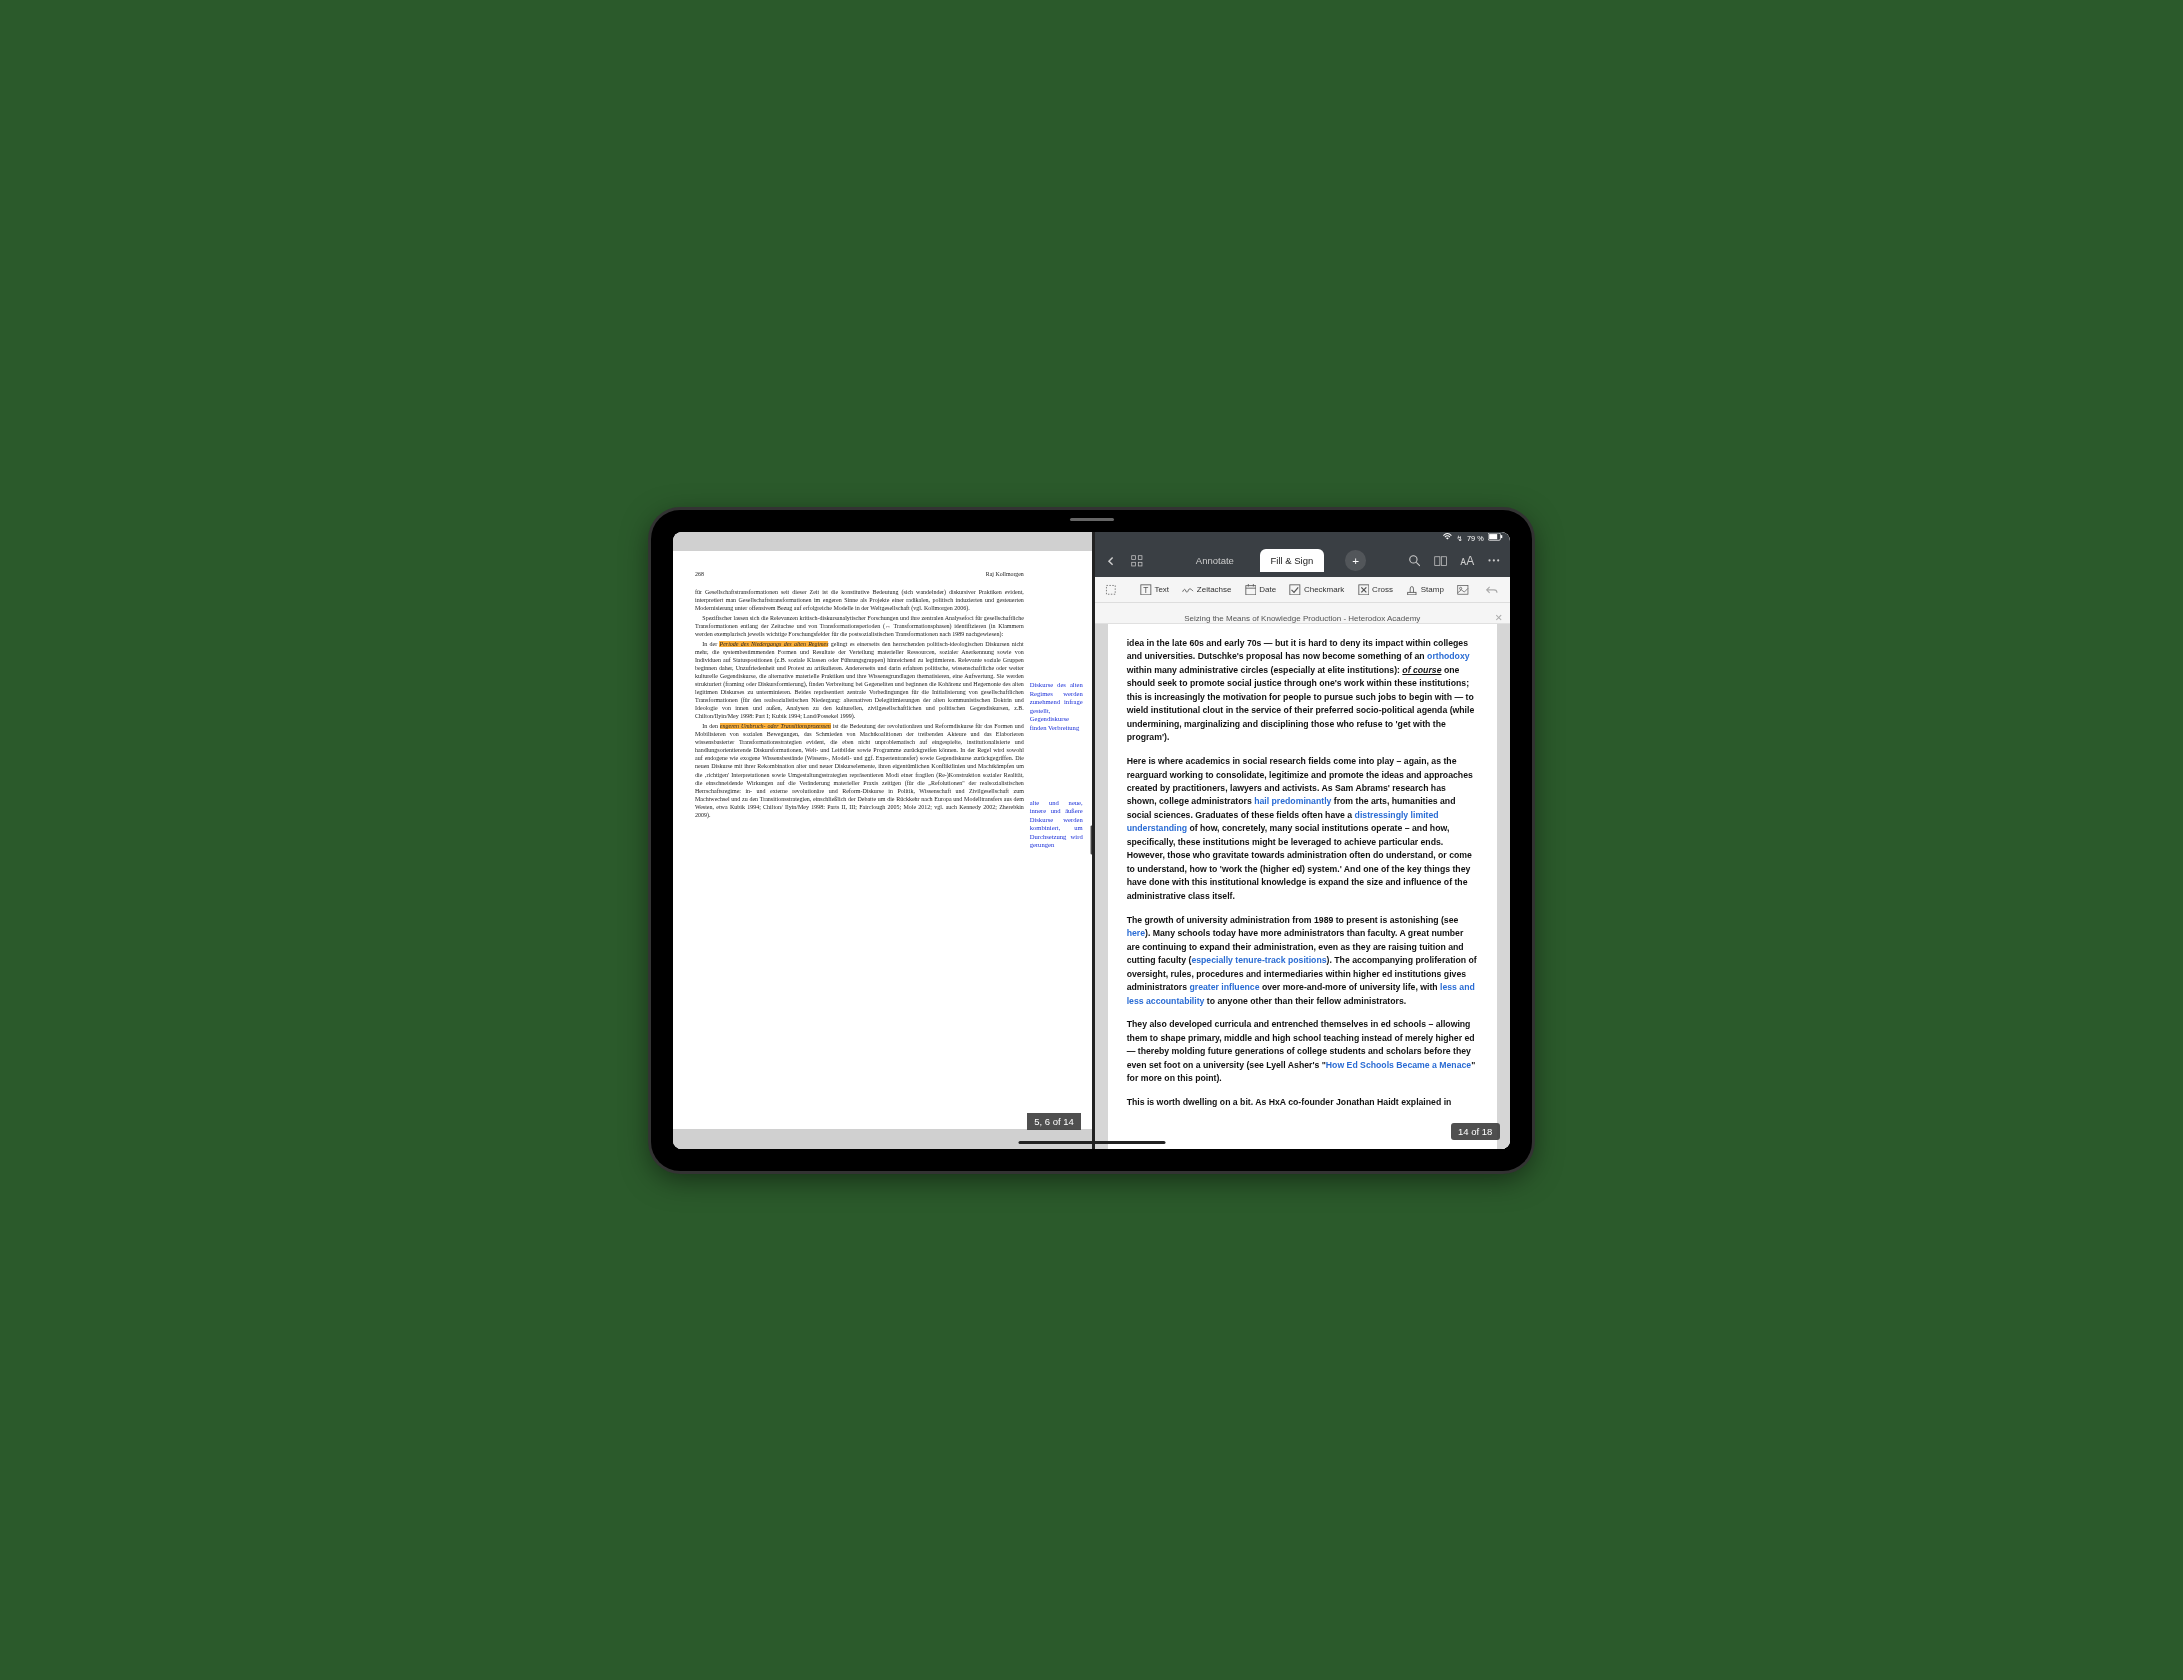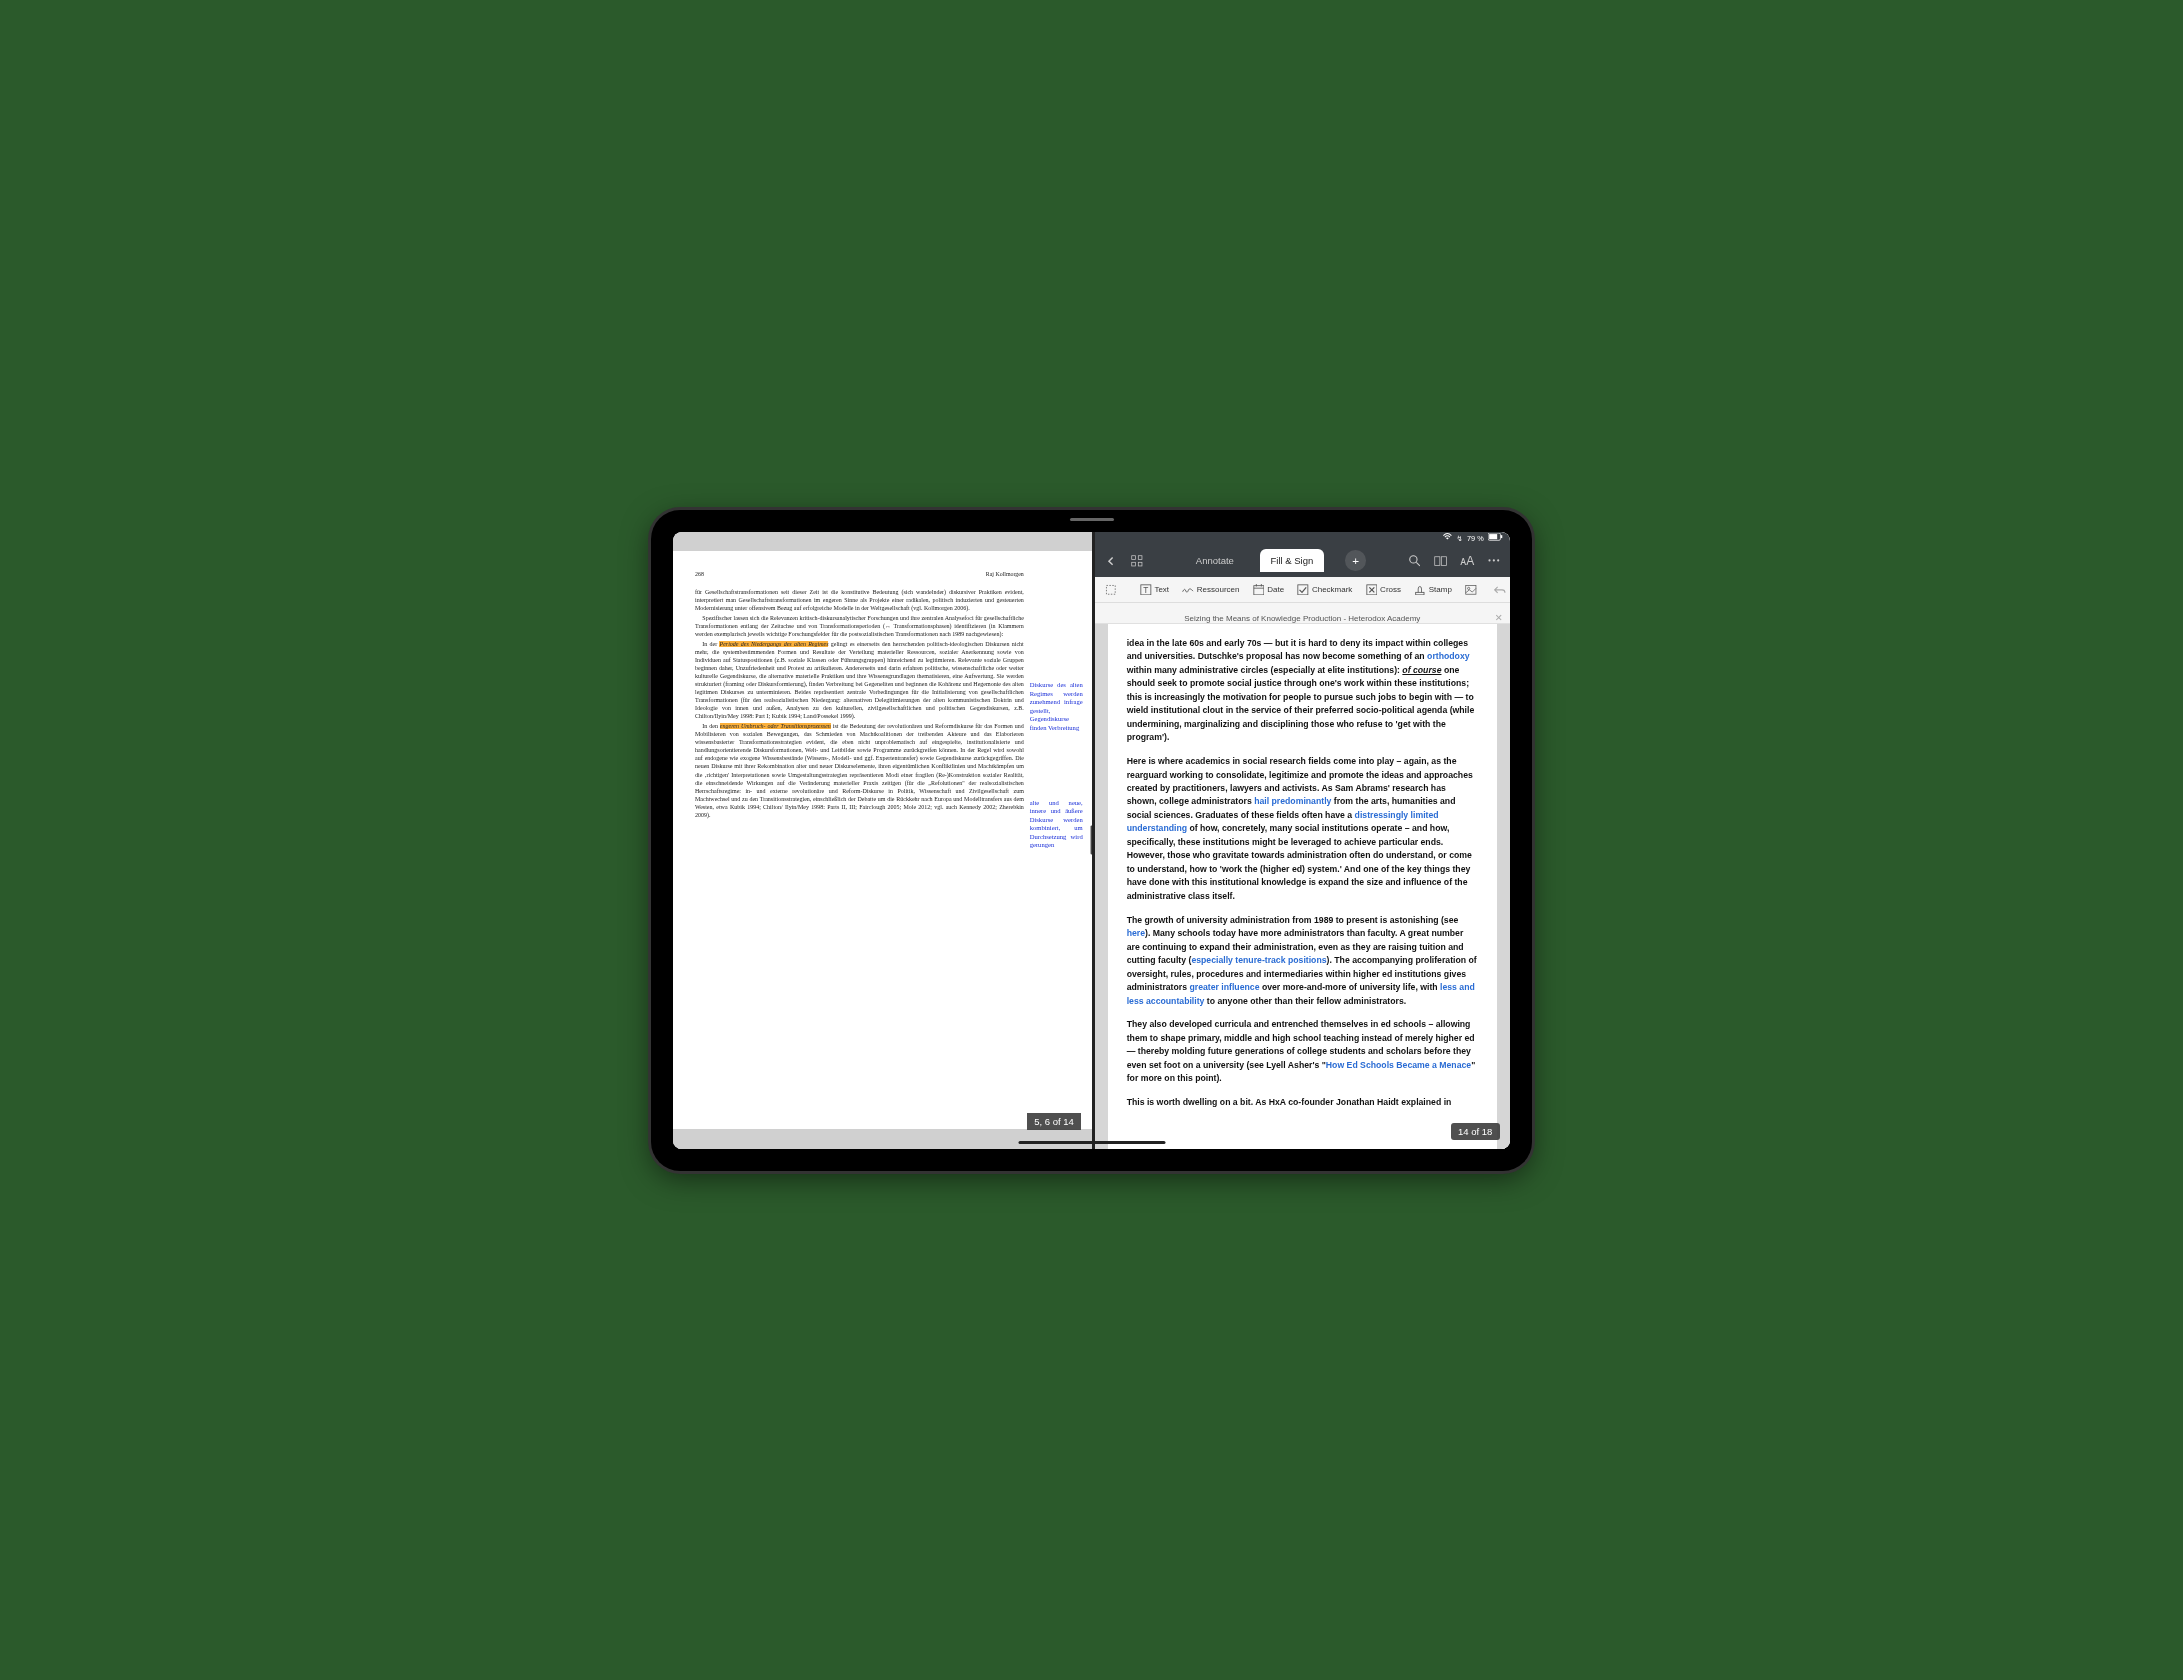--- a/index.html
+++ b/index.html
@@ -349,21 +349,21 @@
           <svg width="10.3" height="10.3" viewBox="0 0 14 14" style="font-size:11px">
               <rect x="1" y="1" width="12" height="12" stroke="#555" fill="none"></rect>
               <text x="4" y="11" font-size="10" fill="#555">T</text>
             </svg>
           <span>Text</span>
         </div>
         <div class="sub-item">
           <svg width="13.2" height="8.8" viewBox="0 0 18 12">
               <path d="M1 9 Q4 2 6 8 Q8 12 10 6 Q12 2 17 8" stroke="#555" fill="none" stroke-width="1.3"></path>
             </svg>
-          <span>Ressourcen</span>
+          <span>Zeitachse</span>
         </div>
         <div class="sub-item">
           <svg width="10.3" height="10.3" viewBox="0 0 14 14">
               <rect x="1" y="2" width="12" height="11" stroke="#555" fill="none"></rect>
               <line x1="1" y1="5" x2="13" y2="5" stroke="#555"></line>
               <line x1="4" y1="0" x2="4" y2="3" stroke="#555"></line>
               <line x1="10" y1="0" x2="10" y2="3" stroke="#555"></line>
             </svg>
           <span>Date</span>
         </div>

